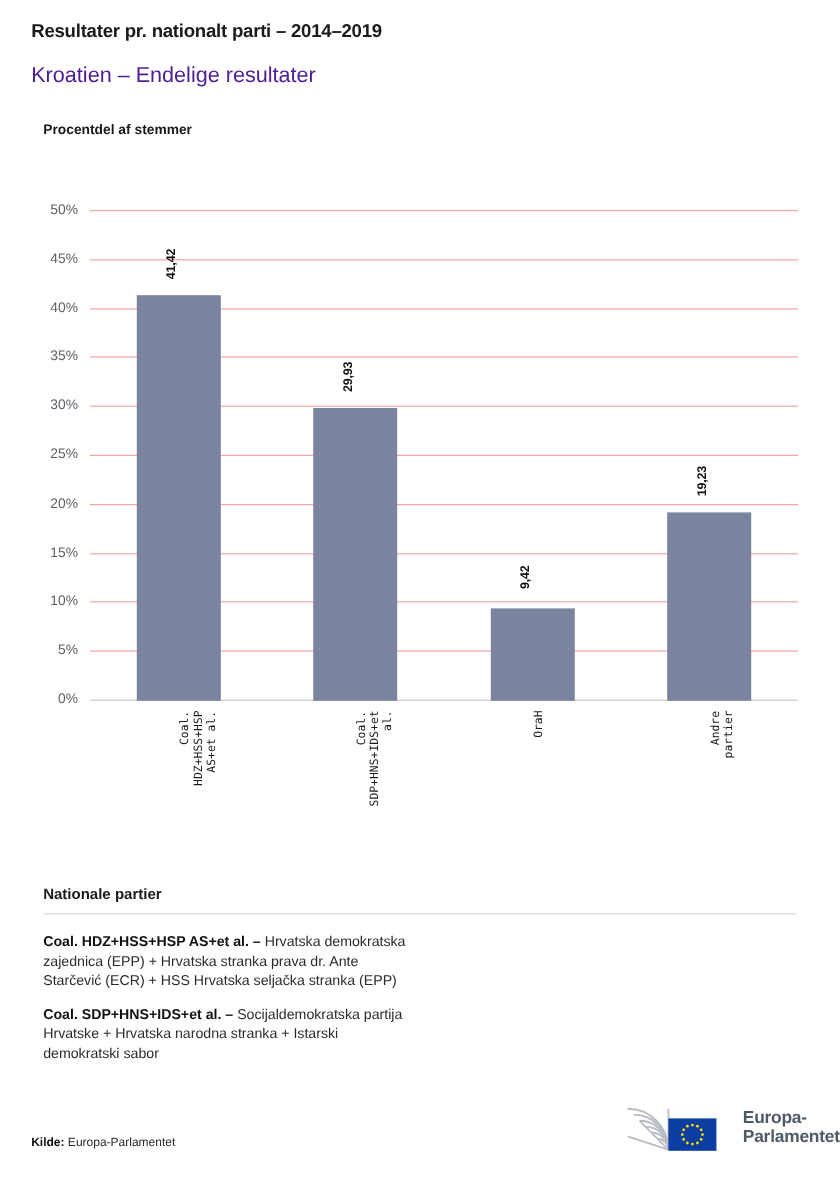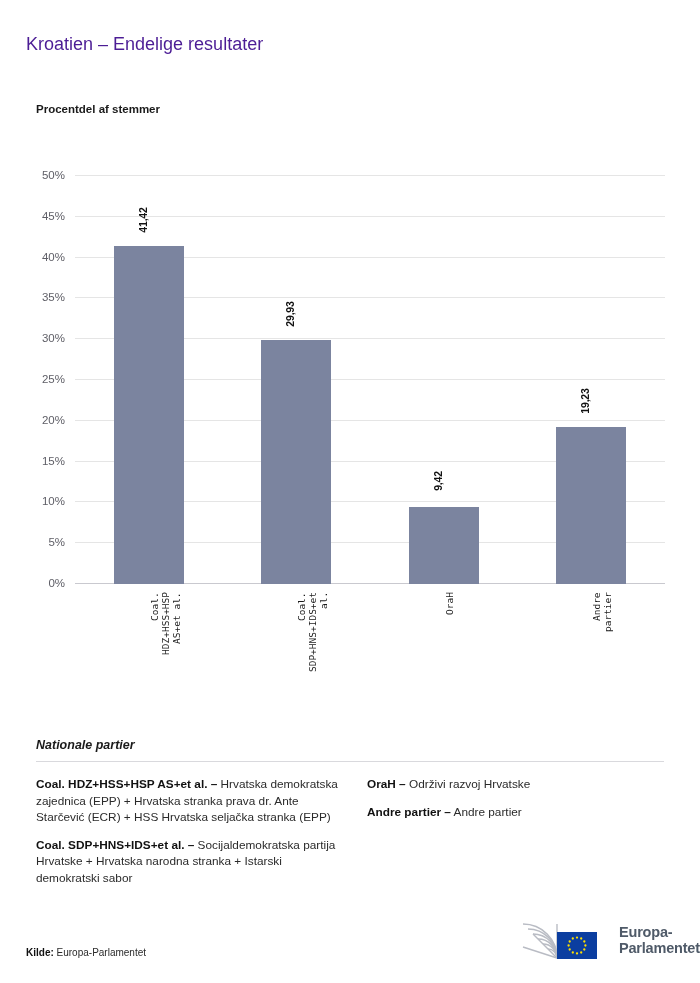--- a/index.html
+++ b/index.html
@@ -60,21 +60,21 @@
     left: 75px;
     top: 176px;
     width: 590px;
     height: 408px;
   }
   .gridline {
     position: absolute;
     left: 0;
     width: 100%;
     height: 1px;
-    background: #e5e5e5;
+    background: #fca5a5;
   }
   .gridline.base {
     background: #c9c9cf;
   }
   .ytick {
     position: absolute;
     right: 100%;
     transform: translateY(-50%);
     margin-right: 10px;
     font-size: 11.5px;
@@ -120,21 +120,20 @@
     position: absolute;
     left: 36px;
     top: 738px;
     width: 628px;
   }
   .legend-heading {
     font-size: 12.5px;
     font-weight: bold;
     color: #1a1a1a;
     margin: 0 0 9px 0;
-    font-style: italic;
   }
   .legend-rule {
     height: 1px;
     background: #d9d9dd;
     width: 100%;
     margin-bottom: 14px;
   }
   .legend-cols {
     display: flex;
     gap: 26px;
@@ -182,20 +181,21 @@
     font-weight: bold;
     color: #4f5a68;
     letter-spacing: -0.2px;
     white-space: pre-line;
   }
 </style>
 </head>
 <body>
 
 <div class="header">
+  <h1 class="chart-title">Resultater pr. nationalt parti – 2014–2019</h1>
   <div class="chart-subtitle">Kroatien – Endelige resultater</div>
 </div>
 <div class="axis-caption">Procentdel af stemmer</div>
 
 <div class="plot">
   <div class="plot-area" id="plot-area">
       <div class="gridline base" style="bottom: 0px;">
         <span class="ytick">0%</span>
       </div>
       <div class="gridline" style="bottom: 40.8px;">
@@ -249,24 +249,20 @@
     </div>
 </div>
 
 <div class="legend">
   <div class="legend-heading">Nationale partier</div>
   <div class="legend-rule"></div>
   <div class="legend-cols">
     <div class="legend-col left" id="legend-left">
         <div class="party"><span class="abbr">Coal. HDZ+HSS+HSP AS+et al. –</span><span> Hrvatska demokratska zajednica (EPP) + Hrvatska stranka prava dr. Ante Starčević (ECR) + HSS Hrvatska seljačka stranka (EPP)</span></div>
         <div class="party"><span class="abbr">Coal. SDP+HNS+IDS+et al. –</span><span> Socijaldemokratska partija Hrvatske + Hrvatska narodna stranka + Istarski demokratski sabor</span></div>
-      </div>
-    <div class="legend-col right" id="legend-right">
-        <div class="party"><span class="abbr">OraH –</span><span> Održivi razvoj Hrvatske</span></div>
-        <div class="party"><span class="abbr">Andre partier –</span><span> Andre partier</span></div>
       </div>
   </div>
 </div>
 
 <div class="source">
   <span class="lbl">Kilde:</span><span> Europa-Parlamentet</span>
 </div>
 
 <div class="ep-logo">
   <svg class="ep-mark" viewBox="0 0 86 40">

